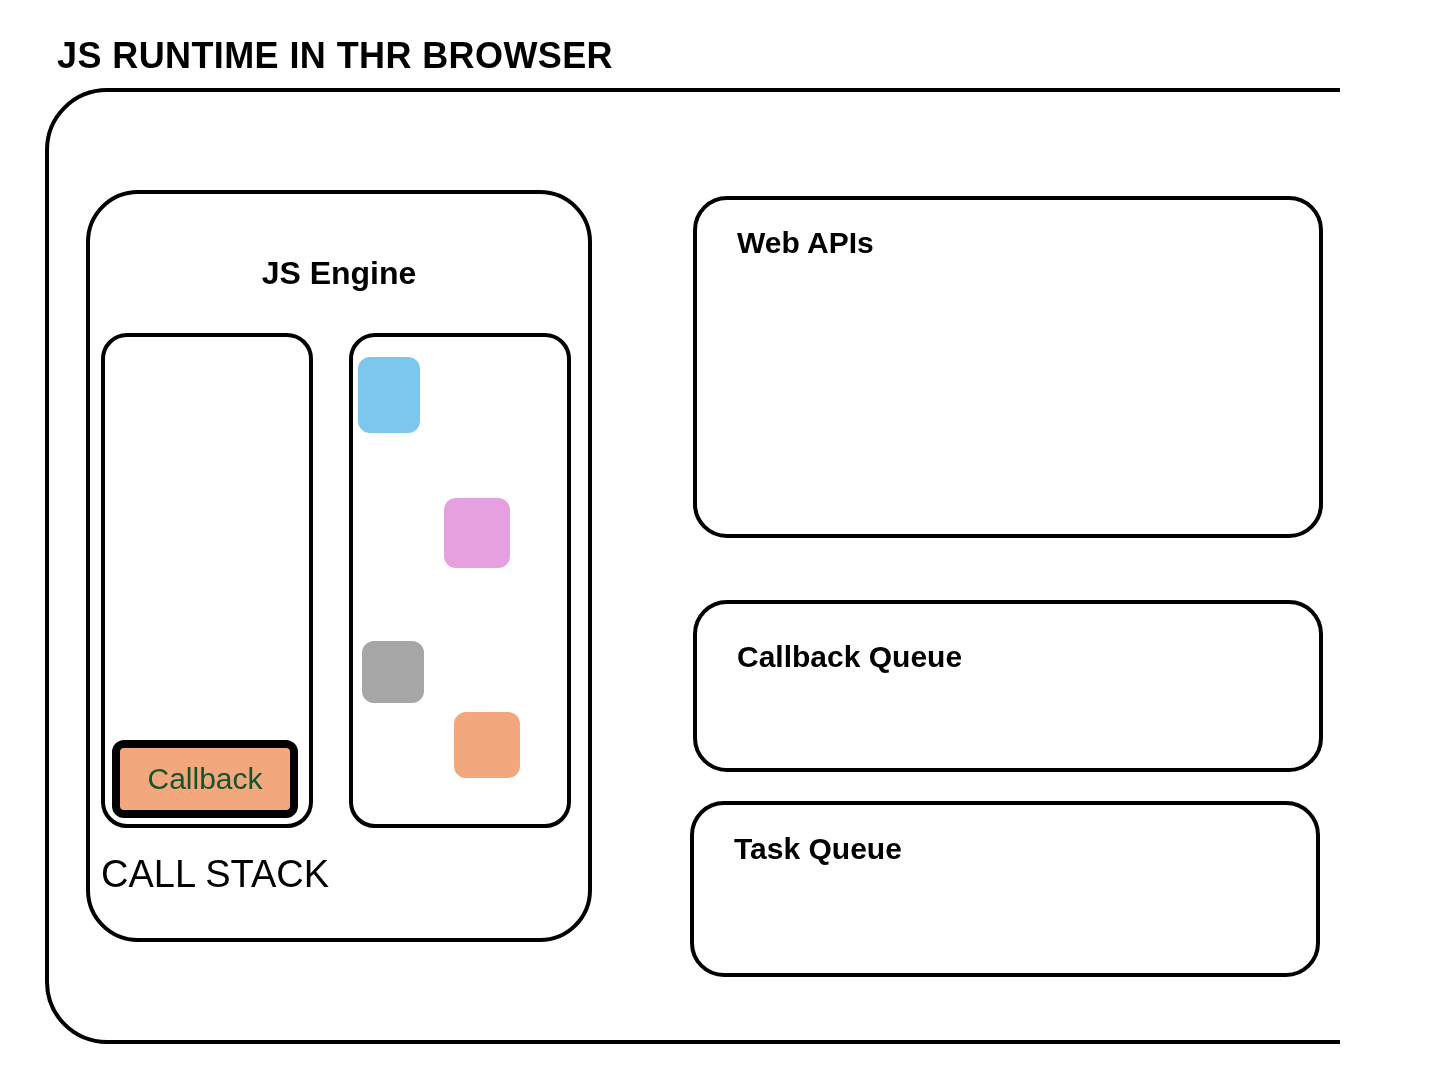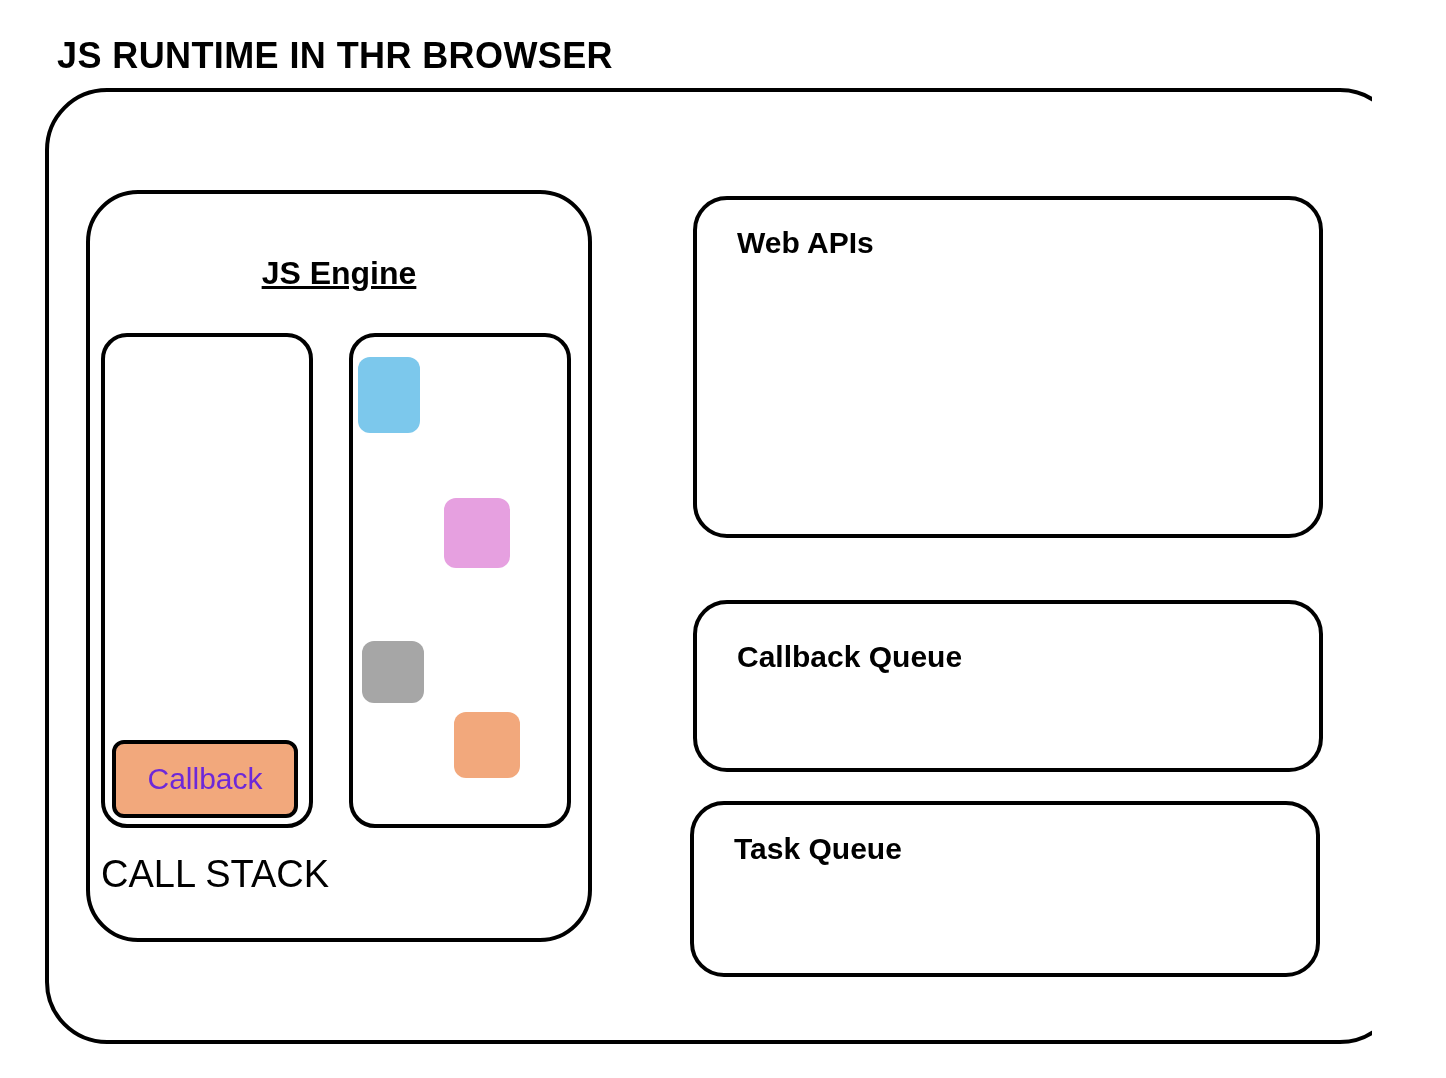--- a/index.html
+++ b/index.html
@@ -10,21 +10,20 @@
   body {
     font-family: "Liberation Sans", sans-serif;
     -webkit-font-smoothing: antialiased;
   }
   #stage {
     position: relative;
     width: 1340px;
     height: 1078px;
     background: #ffffff;
     overflow: hidden;
-    padding-left: 32px;
   }
 
   
   .diagram-title {
     position: absolute;
     left: 57px;
     top: 35px;
     font-size: 36px;
     font-weight: bold;
     letter-spacing: 0.4px;
@@ -58,21 +57,20 @@
 
   .engine-title {
     position: absolute;
     left: 86px;
     top: 255px;
     width: 506px;
     text-align: center;
     font-size: 32px;
     font-weight: bold;
     color: #000000;
-    text-decoration: underline;
   }
 
   .callstack-box {
     left: 101px;
     top: 333px;
     width: 212px;
     height: 495px;
     border-radius: 26px;
   }
 
@@ -104,28 +102,28 @@
   }
 
   
   .stack-frame {
     position: absolute;
     left: 112px;
     top: 740px;
     width: 186px;
     height: 78px;
     box-sizing: border-box;
-    border: 4px solid #c2410c;
+    border: 8px solid #c2410c;
     border-radius: 12px;
     background: #F2A87C;
     display: flex;
     align-items: center;
     justify-content: center;
     font-size: 30px;
-    color: #6d28d9;
+    color: #14532d;
   }
 
   
   .heap-obj {
     position: absolute;
     border-radius: 12px;
   }
   .heap-obj-0 { left: 358px; top: 357px; width: 62px;  height: 76px; }
   .heap-obj-1 { left: 444px; top: 498px; width: 66px;  height: 70px; }
   .heap-obj-2 { left: 362px; top: 641px; width: 62px;  height: 62px; }

